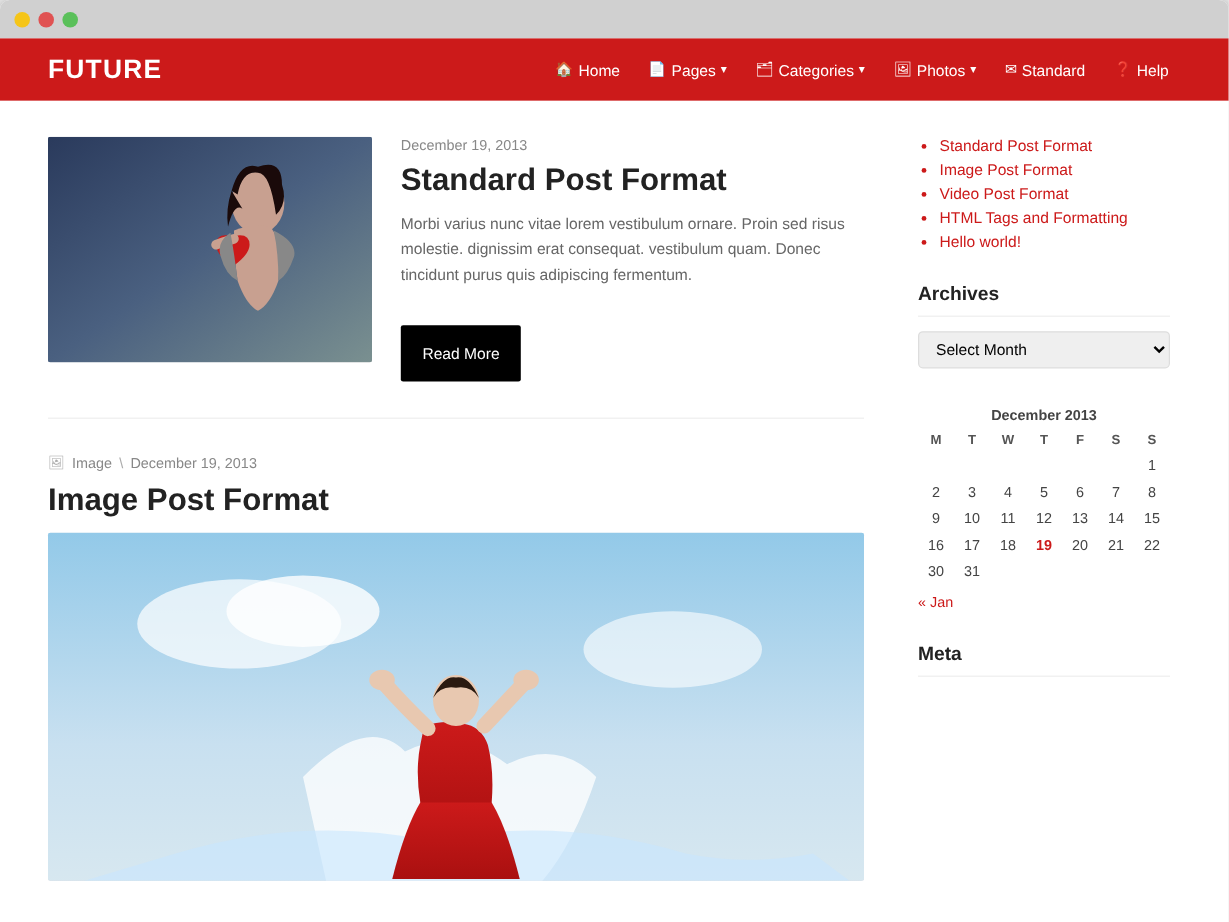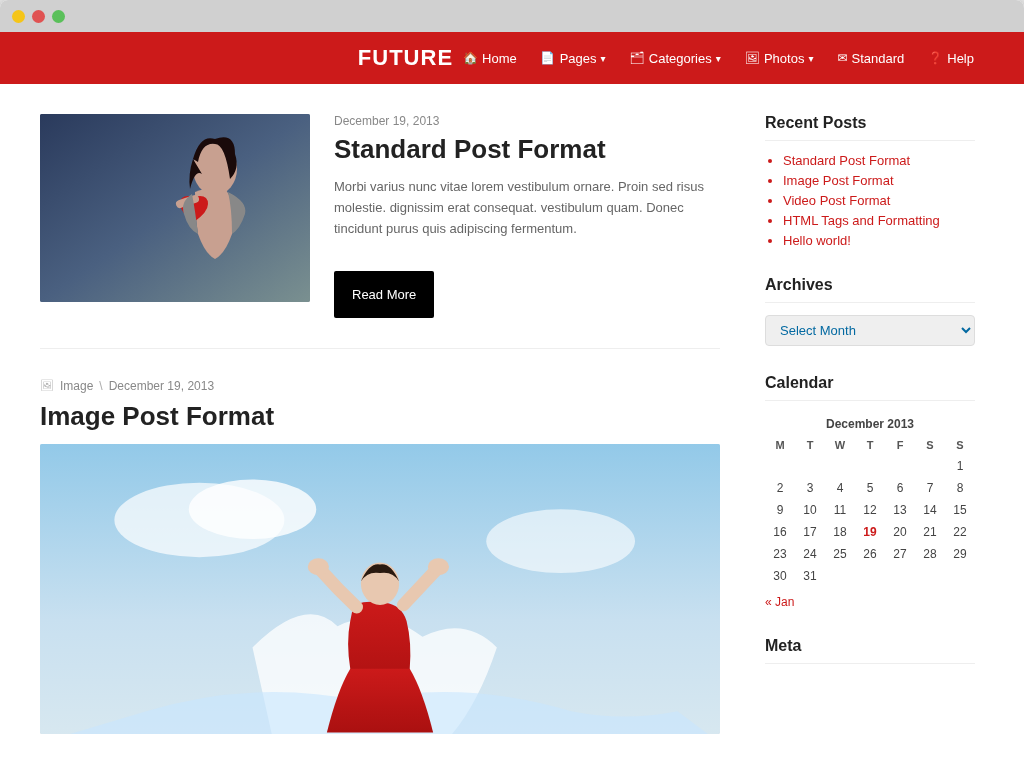--- a/index.html
+++ b/index.html
@@ -27,21 +27,21 @@
     .dot-yellow { background: #f5c518; }
     .dot-green { background: #5ac05a; }
     .dot-red { background: #e05252; }
     
     .site-header {
       background: #cc1a1a;
       padding: 0 40px;
       height: 52px;
       display: flex;
       align-items: center;
-      justify-content: flex-end;
+      justify-content: space-between;
     }
     
     .site-logo {
       color: #fff;
       font-size: 22px;
       font-weight: bold;
       letter-spacing: 1px;
     }
     
     .nav-menu {
@@ -208,21 +208,21 @@
       margin-bottom: 5px;
       cursor: pointer;
     }
     
     .archives-select {
       width: 100%;
       padding: 6px 10px;
       border: 1px solid #ddd;
       border-radius: 4px;
       font-size: 13px;
-      color: #0369a1;
+      color: #000000;
       appearance: auto;
       cursor: pointer;
     }
     
     
     .calendar-title {
       font-size: 16px;
       font-weight: bold;
       color: #222;
       margin-bottom: 12px;
@@ -421,42 +421,40 @@
             <path d="M292 220 Q280 240 270 280 L370 280 Q360 240 348 220Z" fill="url(#dress)"></path>
           </svg>
         </div>
       </div>
 
     </div>
 
     <div class="sidebar">
 
       <div class="sidebar-section">
-        <div class="sidebar-title">Recent Posts</div>
         <ul class="recent-posts-list">
           <li>Standard Post Format</li>
           <li>Image Post Format</li>
           <li>Video Post Format</li>
           <li>HTML Tags and Formatting</li>
           <li>Hello world!</li>
         </ul>
       </div>
 
       <div class="sidebar-section">
         <div class="sidebar-title">Archives</div>
         <select class="archives-select">
           <option>Select Month</option>
           <option>January 2014</option>
           <option>December 2013</option>
           <option>November 2013</option>
         </select>
       </div>
 
       <div class="sidebar-section">
-        <div class="calendar-title">Calendar</div>
         <table class="calendar-table">
           <thead>
             <tr>
               <td colspan="7" class="calendar-month-header">December 2013</td>
             </tr>
             <tr>
               <th>M</th>
               <th>T</th>
               <th>W</th>
               <th>T</th>
@@ -496,29 +494,20 @@
             <tr>
               <td>16</td>
                 <td>17</td>
                 <td>18</td>
                 <td class="day-link">19</td>
                 <td>20</td>
                 <td>21</td>
                 <td>22</td>
             </tr>
             <tr>
-              <td>23</td>
-                <td>24</td>
-                <td>25</td>
-                <td>26</td>
-                <td>27</td>
-                <td>28</td>
-                <td>29</td>
-            </tr>
-            <tr>
               <td>30</td>
                 <td>31</td>
                 <td></td>
                 <td></td>
                 <td></td>
                 <td></td>
                 <td></td>
             </tr>
           </tbody>
         </table>

